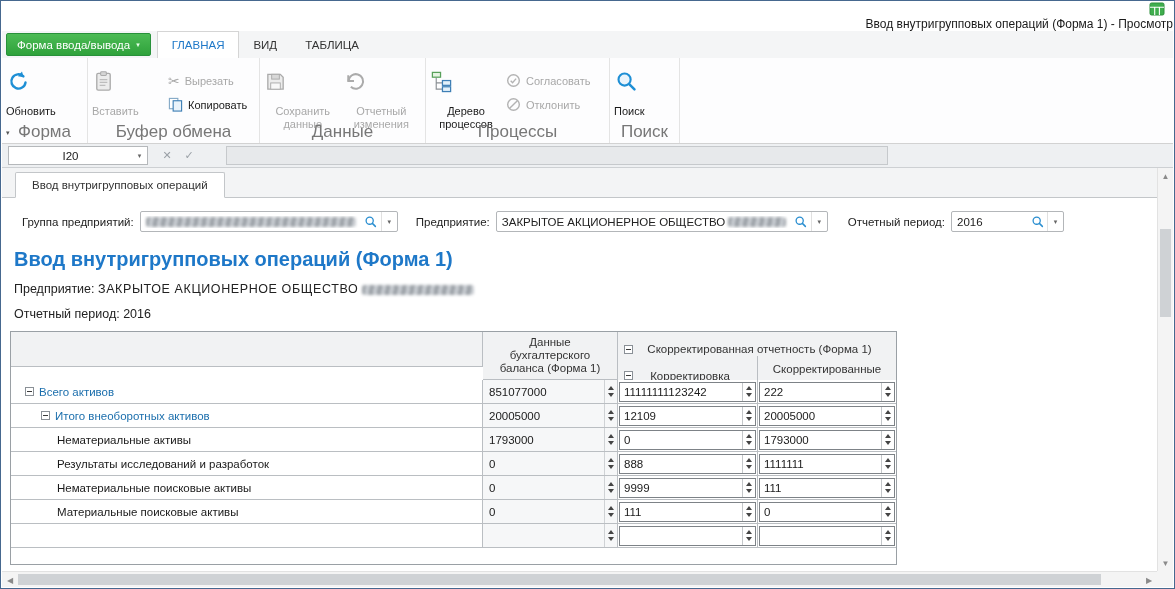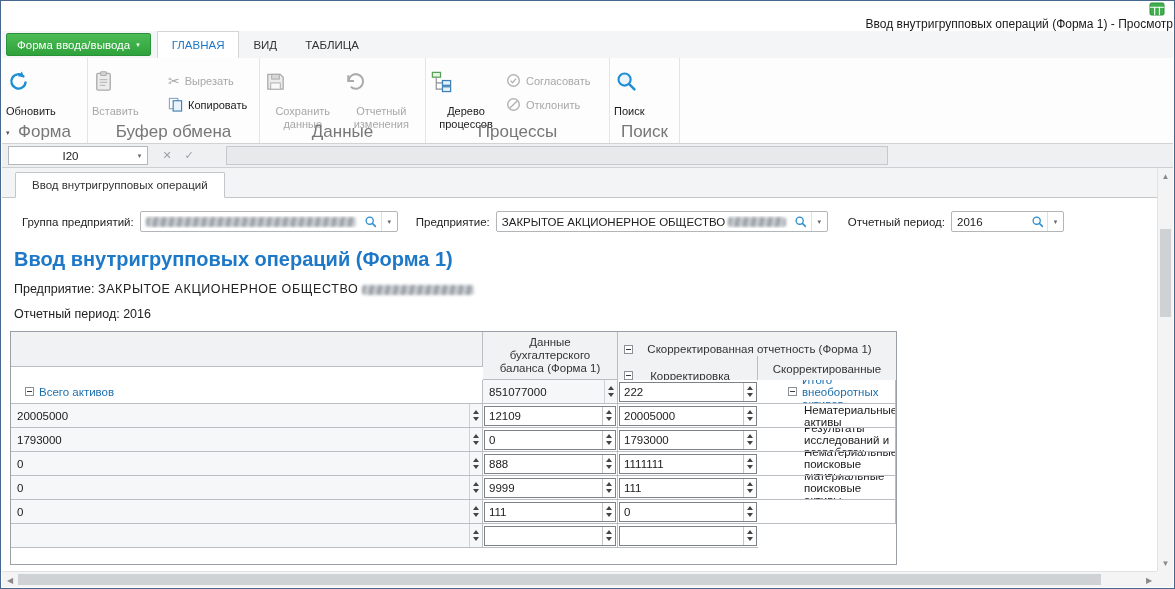--- a/index.html
+++ b/index.html
@@ -364,20 +364,29 @@
     <span class="expander"></span>
     <span class="txt">Всего активов</span>
   </div>
   <div class="cell c-balance">
     <span class="val">851077000</span>
     <span class="arrows">
               <i class="up"></i>
               <i class="dn"></i>
             </span>
   </div>
+  <div class="cell c-adj">
+    <div class="spin">
+              <span class="val">11111111123242</span>
+              <span class="arrows">
+                <i class="up"></i>
+                <i class="dn"></i>
+              </span>
+            </div>
+  </div>
   <div class="cell c-adj2 lastcol">
     <div class="spin">
               <span class="val">222</span>
               <span class="arrows">
                 <i class="up"></i>
                 <i class="dn"></i>
               </span>
             </div>
   </div>
 

